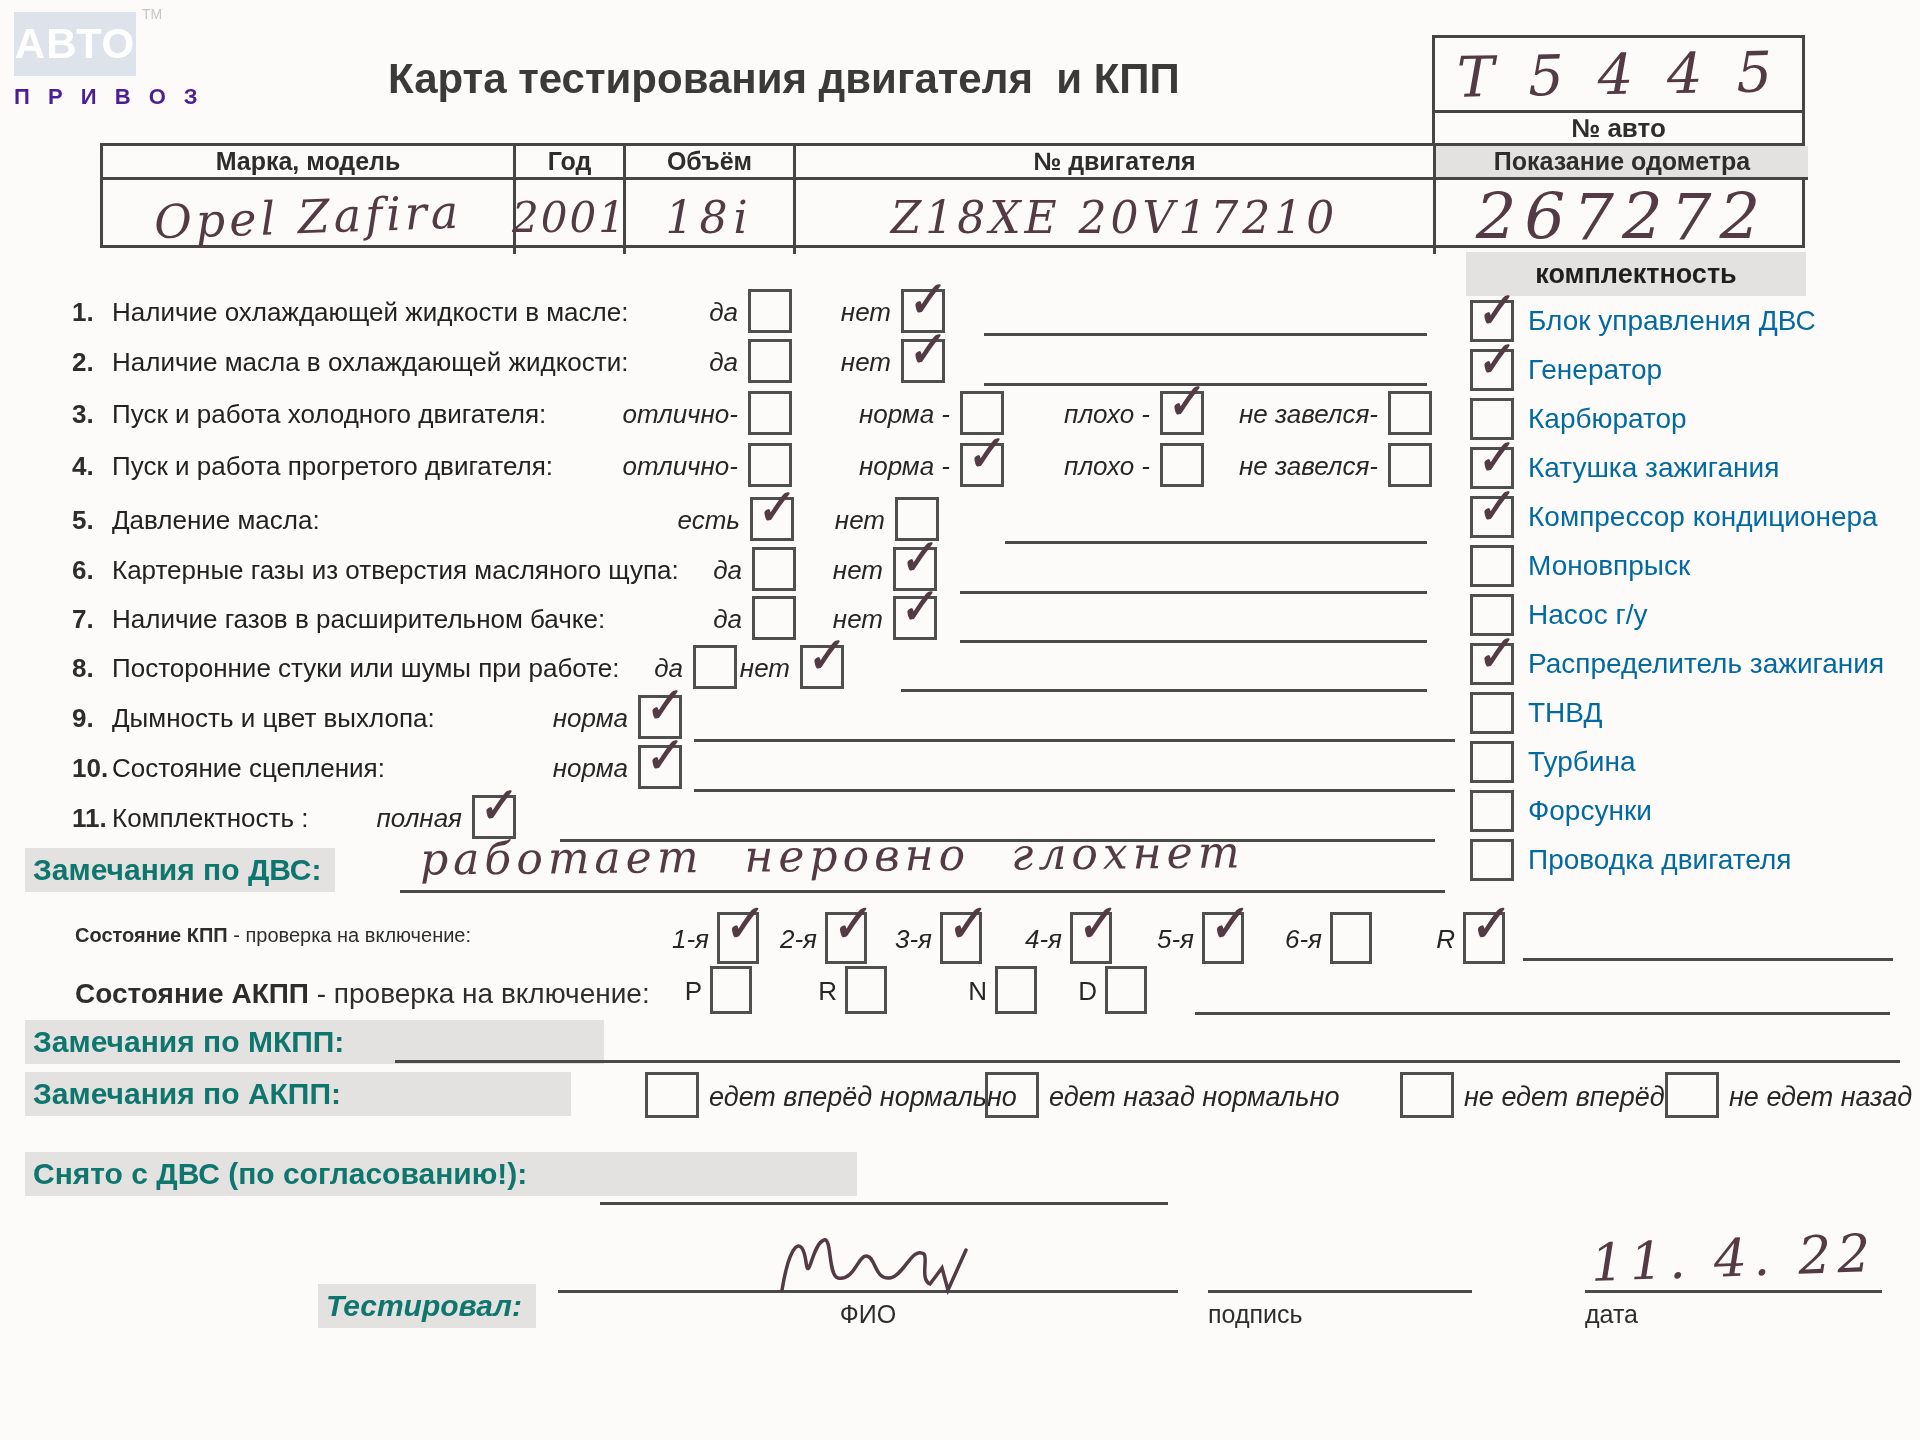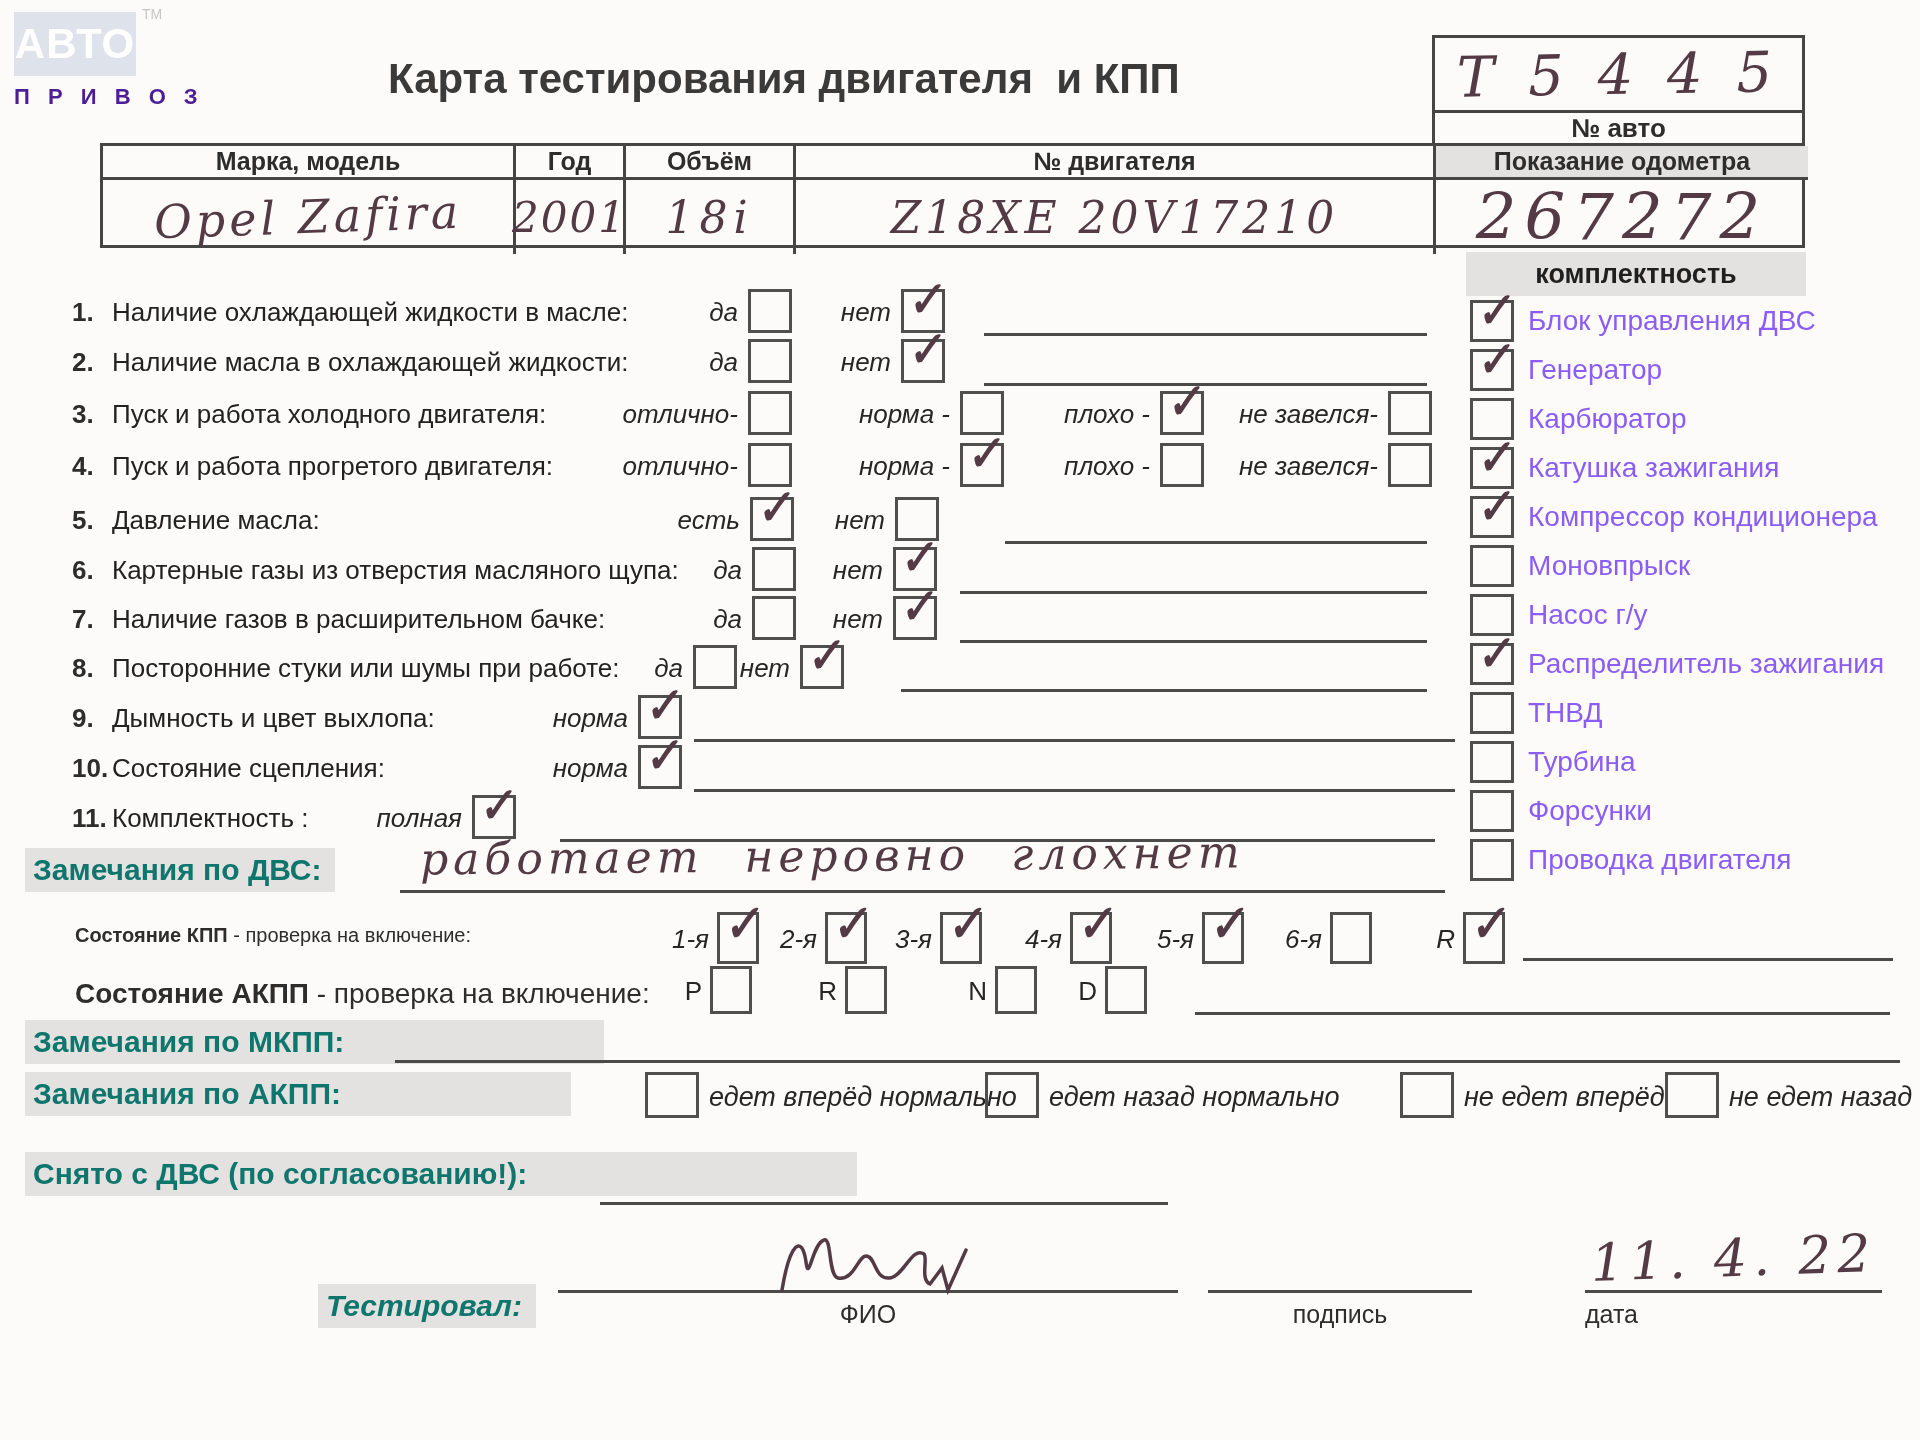--- a/index.html
+++ b/index.html
@@ -9,21 +9,21 @@
   .hand{font-family:"DejaVu Serif",serif;font-style:italic;color:#533a45;}
   .cb{position:absolute;border:3px solid #4f4f4f;background:transparent;box-sizing:border-box;}
   .tick{position:absolute;left:2px;top:-14px;font-size:44px;line-height:1;
         transform:rotate(-9deg);font-family:"DejaVu Serif",serif;font-style:italic;
         color:#533a45;font-weight:bold;pointer-events:none;}
   .hline{position:absolute;border-bottom:3px solid #4a4a4a;height:0;}
   .band{background:#e3e2e0;}
   .itemnum{font-weight:bold;font-size:26px;}
   .itemlabel{font-size:26px;color:#222;}
   .optlabel{font-style:italic;font-size:26px;color:#262626;text-align:right;}
-  .eqlabel{font-size:28px;color:#8b5cf6;}
+  .eqlabel{font-size:28px;color:#0369a1;}
   .seclabel{font-size:30px;font-weight:bold;color:#0f766e;padding:5px 14px 5px 8px;}
   .gearlabel{font-style:italic;font-size:26px;color:#262626;text-align:right;}
   
   #vtable{left:100px;top:143px;width:1705px;height:105px;border:3px solid #454545;
           display:grid;grid-template-columns:413px 110px 170px 640px 372px;
           grid-template-rows:34px 1fr;box-sizing:border-box;}
   .th,.td{box-sizing:border-box;border-right:3px solid #454545;}
   .th{border-bottom:3px solid #454545;font-weight:bold;font-size:25px;
       display:flex;align-items:center;justify-content:center;}
   .th:nth-child(5),.td:nth-child(10){border-right:none;}
@@ -281,16 +281,16 @@
 <div class="abs band seclabel" style="left:25px;top:1152px;padding-right:330px;">Снято с ДВС (по согласованию!):</div>
 <span class="abs hline" style="left:600px;top:1202px;width:568px;"></span>
 
 <div class="abs band seclabel" style="left:318px;top:1284px;font-style:italic;">Тестировал:</div>
 <span class="abs hline" style="left:558px;top:1290px;width:620px;"></span>
 <svg class="abs" style="left:770px;top:1228px;" width="230" height="70" viewBox="0 0 230 70">
   <path d="M12,62 C20,14 32,6 36,34 C39,56 42,16 54,12 C62,9 58,48 68,50 C84,53 88,28 96,28 C106,28 104,52 120,50 C134,48 142,18 154,26 C158,30 150,52 160,56 L172,40 L178,62 L196,22" fill="none" stroke="#533a45" stroke-width="3.5" stroke-linecap="round"></path>
 </svg>
 <span class="abs" style="left:558px;top:1300px;width:620px;text-align:center;font-size:25px;">ФИО</span>
 <span class="abs hline" style="left:1208px;top:1290px;width:264px;"></span>
-<span class="abs" style="left:1208px;top:1300px;width:264px;text-align:center;font-size:25px;">подпись</span>
+<span class="abs" style="left:1208px;top:1300px;width:264px;text-align:left;font-size:25px;">подпись</span>
 <span class="abs hline" style="left:1585px;top:1290px;width:297px;"></span>
 <span class="abs hand" style="left:1585px;top:1228px;width:297px;text-align:center;font-size:52px;letter-spacing:6px;transform:rotate(-2deg);">11. 4. 22</span>
 <span class="abs" style="left:1585px;top:1300px;width:297px;text-align:left;font-size:25px;">дата</span>
 
 </body></html>

